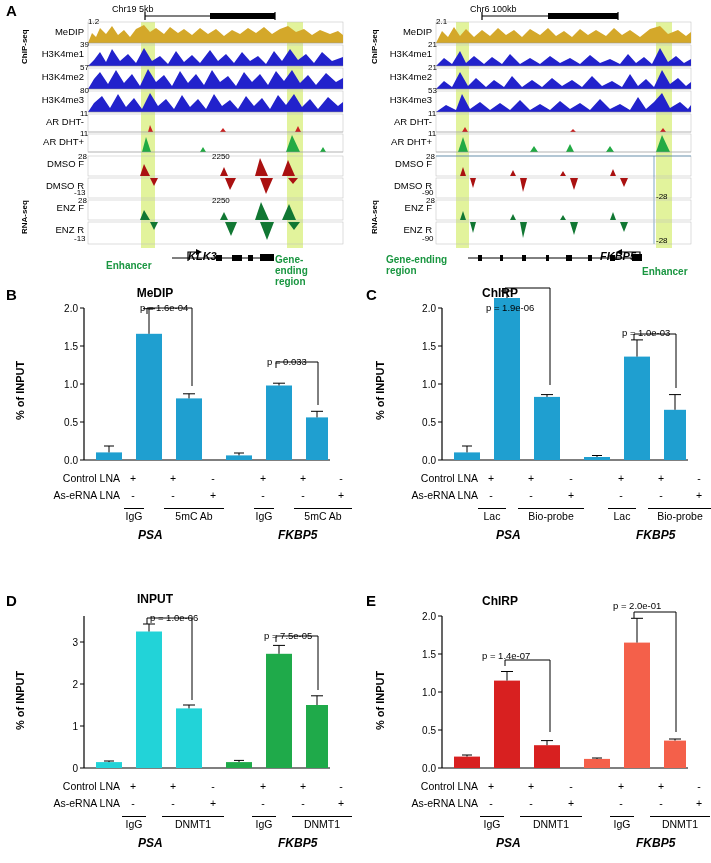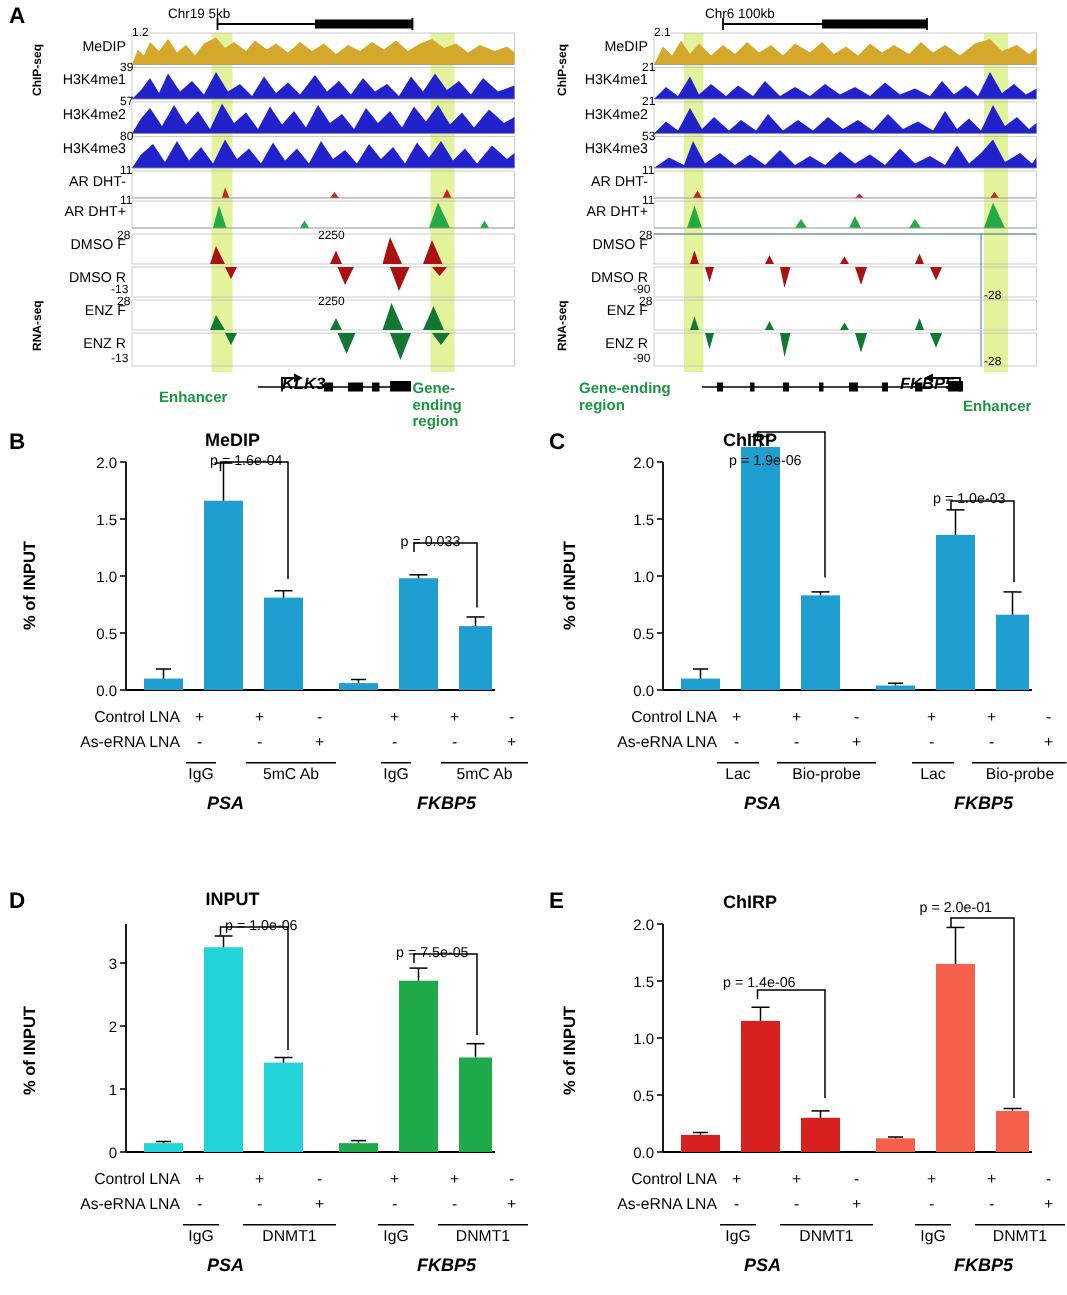--- a/index.html
+++ b/index.html
@@ -501,21 +501,21 @@
       <line x1="239" y1="34.6" x2="239" y2="10.3"></line>
         <line x1="233" y1="10.3" x2="245" y2="10.3"></line>
       <line x1="277" y1="132.6" x2="277" y2="131"></line>
         <line x1="271" y1="131" x2="283" y2="131"></line>
     </g>
     <g stroke="#000" stroke-width="1" fill="none">
       <path d="M107 58 L107 52 L152 52 L152 124"></path>
       <path d="M236 10 L236 4 L278 4 L278 124"></path>
     </g>
   </svg>
-  <div class="abs tiny" style="left:84px;top:42px;font-size:9.5px;">p = 1.4e-06</div>
+  <div class="abs tiny" style="left:84px;top:42px;font-size:9.5px;">p = 1.4e-07</div>
   <div class="abs tiny" style="left:215px;top:-8px;font-size:9.5px;">p = 2.0e-01</div>
 </div>
 
 <div class="abs" style="left:386px;top:780px;width:320px;">
   <div class="abs cond" style="left:0px;top:0px;width:92px;text-align:right;">Control LNA</div>
   <div class="abs cond" style="left:0px;top:17px;width:92px;text-align:right;">As-eRNA LNA</div>
   <div class="abs cellc" style="left:95px;top:0px;width:20px;">+</div>
   <div class="abs cellc" style="left:135px;top:0px;width:20px;">+</div>
   <div class="abs cellc" style="left:175px;top:0px;width:20px;">-</div>
   <div class="abs cellc" style="left:225px;top:0px;width:20px;">+</div>

